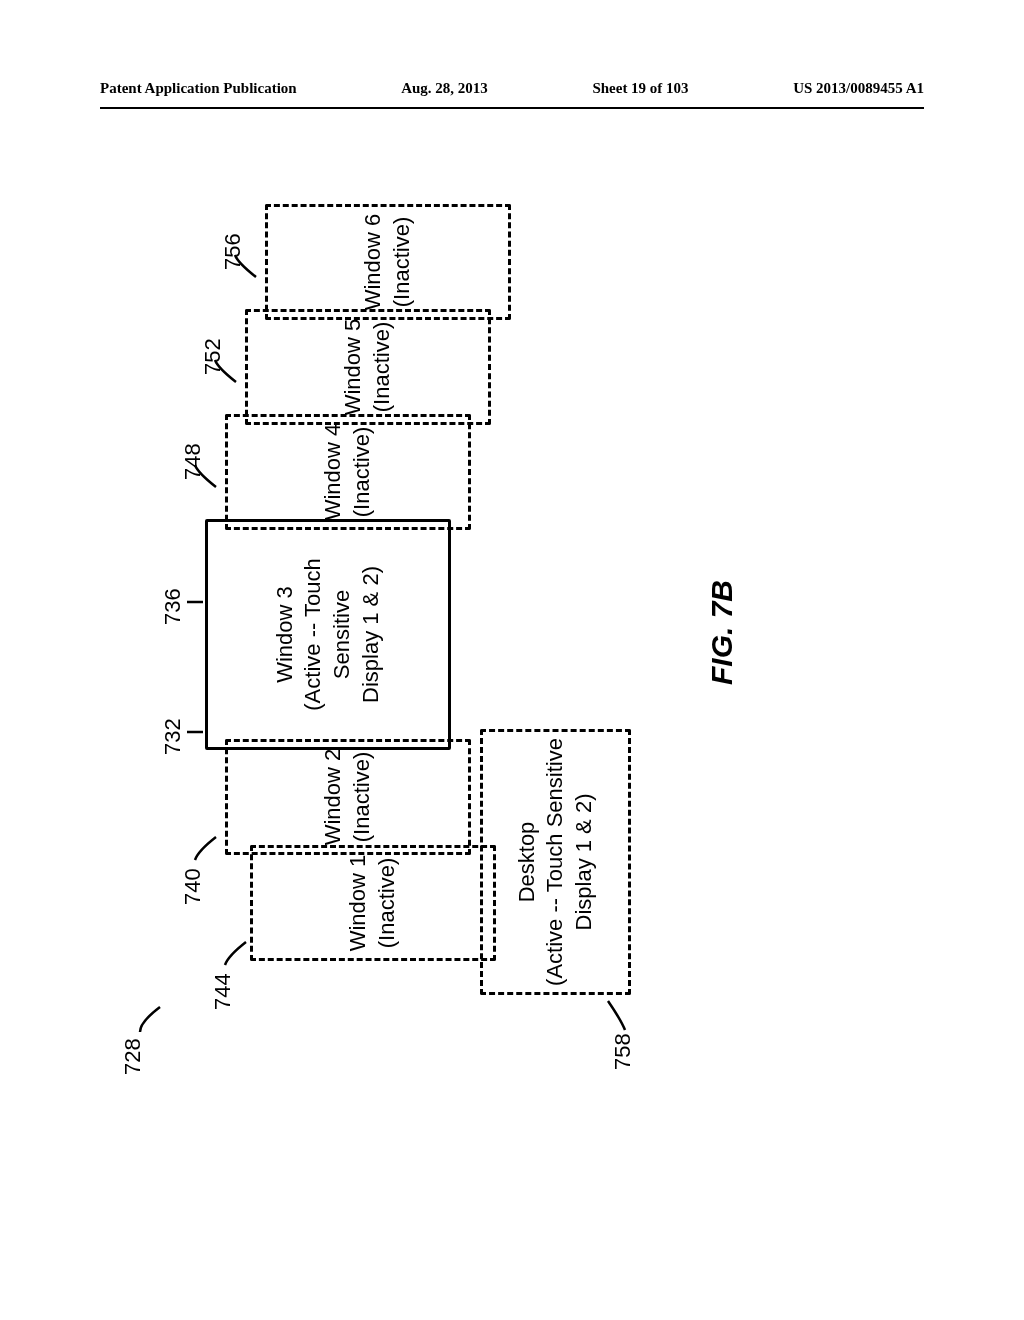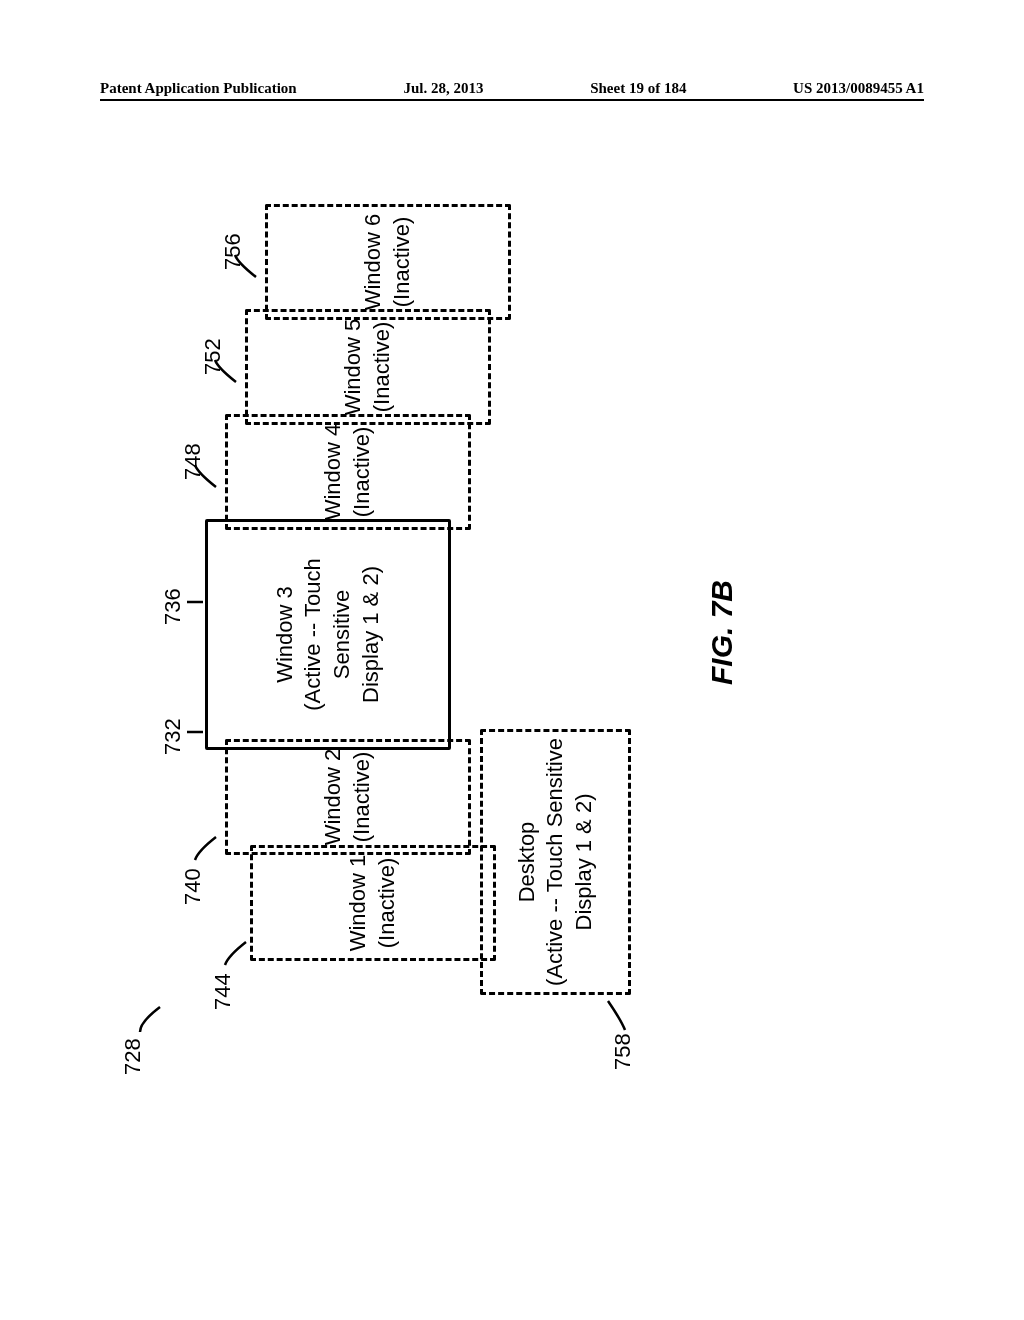--- a/index.html
+++ b/index.html
@@ -14,21 +14,21 @@
     .page-header {
       position: absolute;
       top: 80px;
       left: 100px;
       right: 100px;
       display: flex;
       justify-content: space-between;
       font-size: 15px;
       font-weight: bold;
       border-bottom: 2px solid black;
-      padding-bottom: 2px;
+      padding-bottom: 10px;
     }
     .diagram-container {
       position: absolute;
       top: 200px;
       left: 180px;
       width: 640px;
       height: 870px;
       transform: rotate(-90deg);
       transform-origin: center center;
     }
@@ -66,22 +66,22 @@
       font-weight: bold;
       font-style: italic;
       font-family: Arial, sans-serif;
     }
   </style>
 </head>
 <body>
 
 <div class="page-header">
   <span>Patent Application Publication</span>
-  <span>Jul. 28, 2013</span>
-  <span>Sheet 19 of 184</span>
+  <span>Aug. 28, 2013</span>
+  <span>Sheet 19 of 103</span>
   <span>US 2013/0089455 A1</span>
 </div>
 
 <div class="diagram-container">
 
   <div class="ref-label" style="left:-120px; top:55px;">728</div>
   <div class="leader" style="left:-82px; top:70px;">
     <svg width="40" height="30">
         <path d="M5 5 Q 15 5 30 25" stroke="black" stroke-width="2.5" fill="none"></path>
       </svg>

